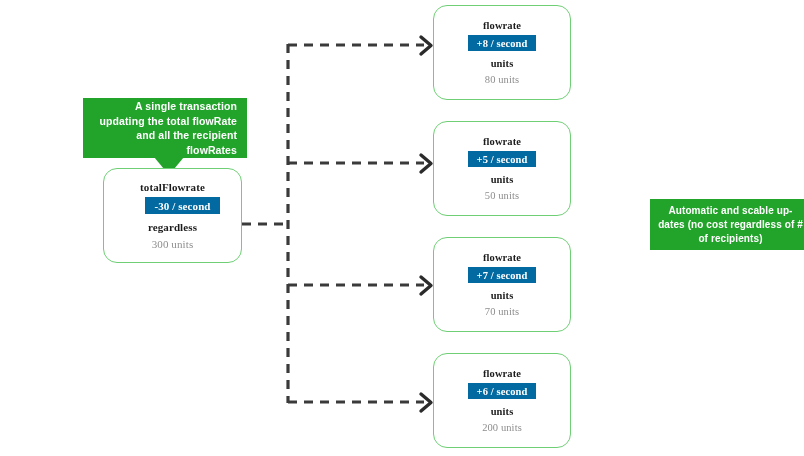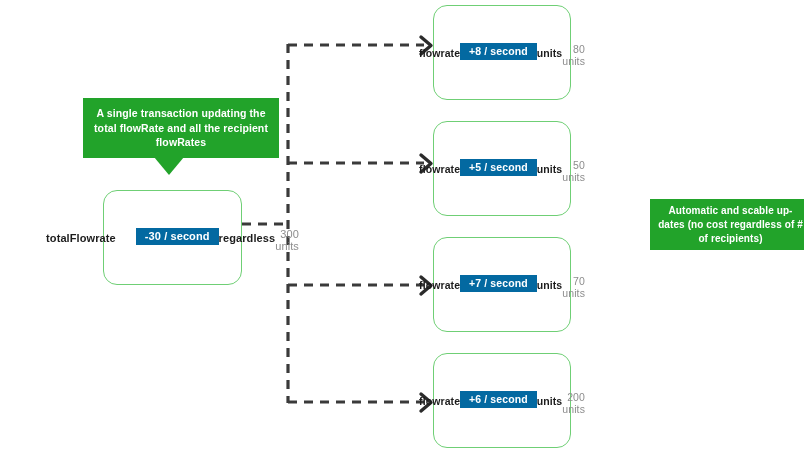--- a/index.html
+++ b/index.html
@@ -17,28 +17,28 @@
     height: 456px;
     background: #ffffff;
     overflow: hidden;
   }
 
   
   .callout {
     position: absolute;
     left: 83px;
     top: 98px;
-    width: 196px;
+    width: 164px;
     height: 60px;
     background: #22a32a;
     color: #ffffff;
     font-size: 10.5px;
     line-height: 14.5px;
     font-weight: 600;
-    text-align: center;
+    text-align: right;
     display: flex;
     align-items: center;
     justify-content: center;
     box-sizing: border-box;
     padding: 2px 10px;
     letter-spacing: 0.1px;
   }
   .callout-tail {
     position: absolute;
     left: 154px;
@@ -51,23 +51,24 @@
   }
 
   
   .card {
     position: absolute;
     box-sizing: border-box;
     background: #ffffff;
     border: 1.3px solid #6fcf75;
     border-radius: 14px;
     display: flex;
-    flex-direction: row;
+    flex-direction: column;
     align-items: center;
     justify-content: center;
+    font-family: Liberation Serif, serif;
   }
   .card .lbl {
     font-size: 10.5px;
     font-weight: 700;
     color: #1c1c1c;
     letter-spacing: 0.1px;
   }
   .card .pill {
     background: #0369a1;
     color: #ffffff;
@@ -80,21 +81,21 @@
   }
   .card .val {
     font-size: 10.5px;
     font-weight: 400;
     color: #8d8d8d;
     margin-top: 5px;
     letter-spacing: 0.1px;
     text-align: right;
   }
 
-  .card-main { left: 103px; top: 190px; width: 139px; height: 95px; }
+  .card-main { left: 103px; top: 168px; width: 139px; height: 95px; }
   .card-main .lbl { font-size: 11px; }
   .card-main .pill { font-size: 11px; margin-left: 20px; }
   .card-main .val { font-size: 11px; }
 
   .card-r1 { left: 433px; top: 5px;   width: 138px; height: 95px; }
   .card-r2 { left: 433px; top: 121px; width: 138px; height: 95px; }
   .card-r3 { left: 433px; top: 237px; width: 138px; height: 95px; }
   .card-r4 { left: 433px; top: 353px; width: 138px; height: 95px; }
 
   

